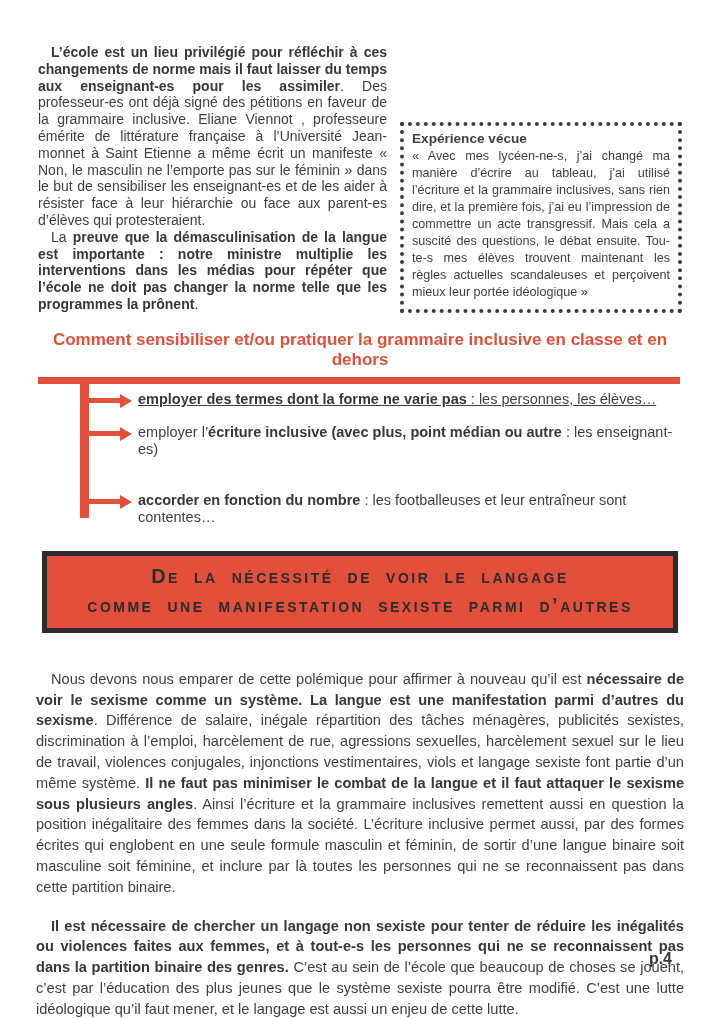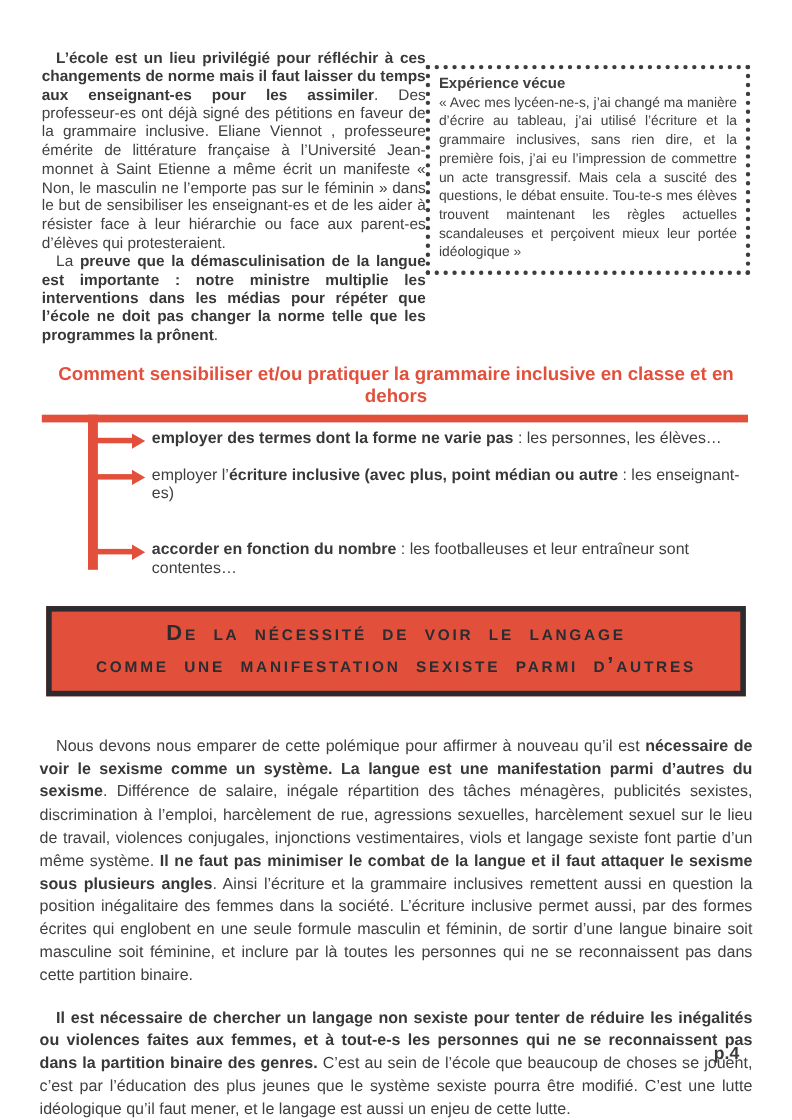--- a/index.html
+++ b/index.html
@@ -6,21 +6,21 @@
   * { box-sizing:border-box; }
   html,body { margin:0; padding:0; }
   body {
     width:720px; height:1018px; position:relative; overflow:hidden;
     background:#ffffff; color:var(--ink);
     font-family:"Liberation Sans", sans-serif;
   }
   .b { font-weight:bold; color:#383838; }
 
   
-  .intro { display:flex; margin:44px 38px 0 38px; gap:0; align-items:flex-start; }
+  .intro { display:flex; margin:44px 38px 0 38px; gap:13px; align-items:flex-end; }
   .intro-text {
     width:349px; flex:none;
     font-size:14px; line-height:16.8px; text-align:justify;
   }
   .intro-text p { margin:0; text-indent:13px; }
 
   .exp-box {
     flex:1; margin-top:15px;
     border:4px dotted #3d3d3d;
     padding:4px 8px 8px 8px;
@@ -39,21 +39,21 @@
   .practices { position:relative; margin:7px 38px 0; height:141px; }
   .practices-topbar { position:absolute; left:0; right:2px; top:0; height:7px; background:var(--accent); }
   .practices-vbar { position:absolute; left:42px; top:0; width:9px; height:141px; background:var(--accent); }
   .practice-item {
     position:absolute; left:100px; right:0;
     font-size:14.5px; line-height:17px; color:var(--ink);
   }
   .practice-item .arrow { position:absolute; left:-50px; top:3px; display:flex; align-items:center; }
   .arrow-line { width:32px; height:5px; background:var(--accent); }
   .arrow-head { width:0; height:0; border-top:7px solid transparent; border-bottom:7px solid transparent; border-left:12px solid var(--accent); }
-  .pi-0 { top:14px; } .pi-1 { top:47px; } .pi-2 { top:81px; } .pi-3 { top:115px; }
+  .pi-0 { top:14px;text-decoration:underline; } .pi-1 { top:47px; } .pi-2 { top:81px; } .pi-3 { top:115px; }
 
   
   .banner {
     margin:33px 42px 0; border:5px solid var(--dark); background:var(--accent);
     text-align:center; padding:6px 20px 8px;
   }
   .banner-line {
     font-weight:bold; font-variant:small-caps; letter-spacing:2.5px; word-spacing:6px;
     font-size:20px; line-height:29px; color:var(--dark);
   }

